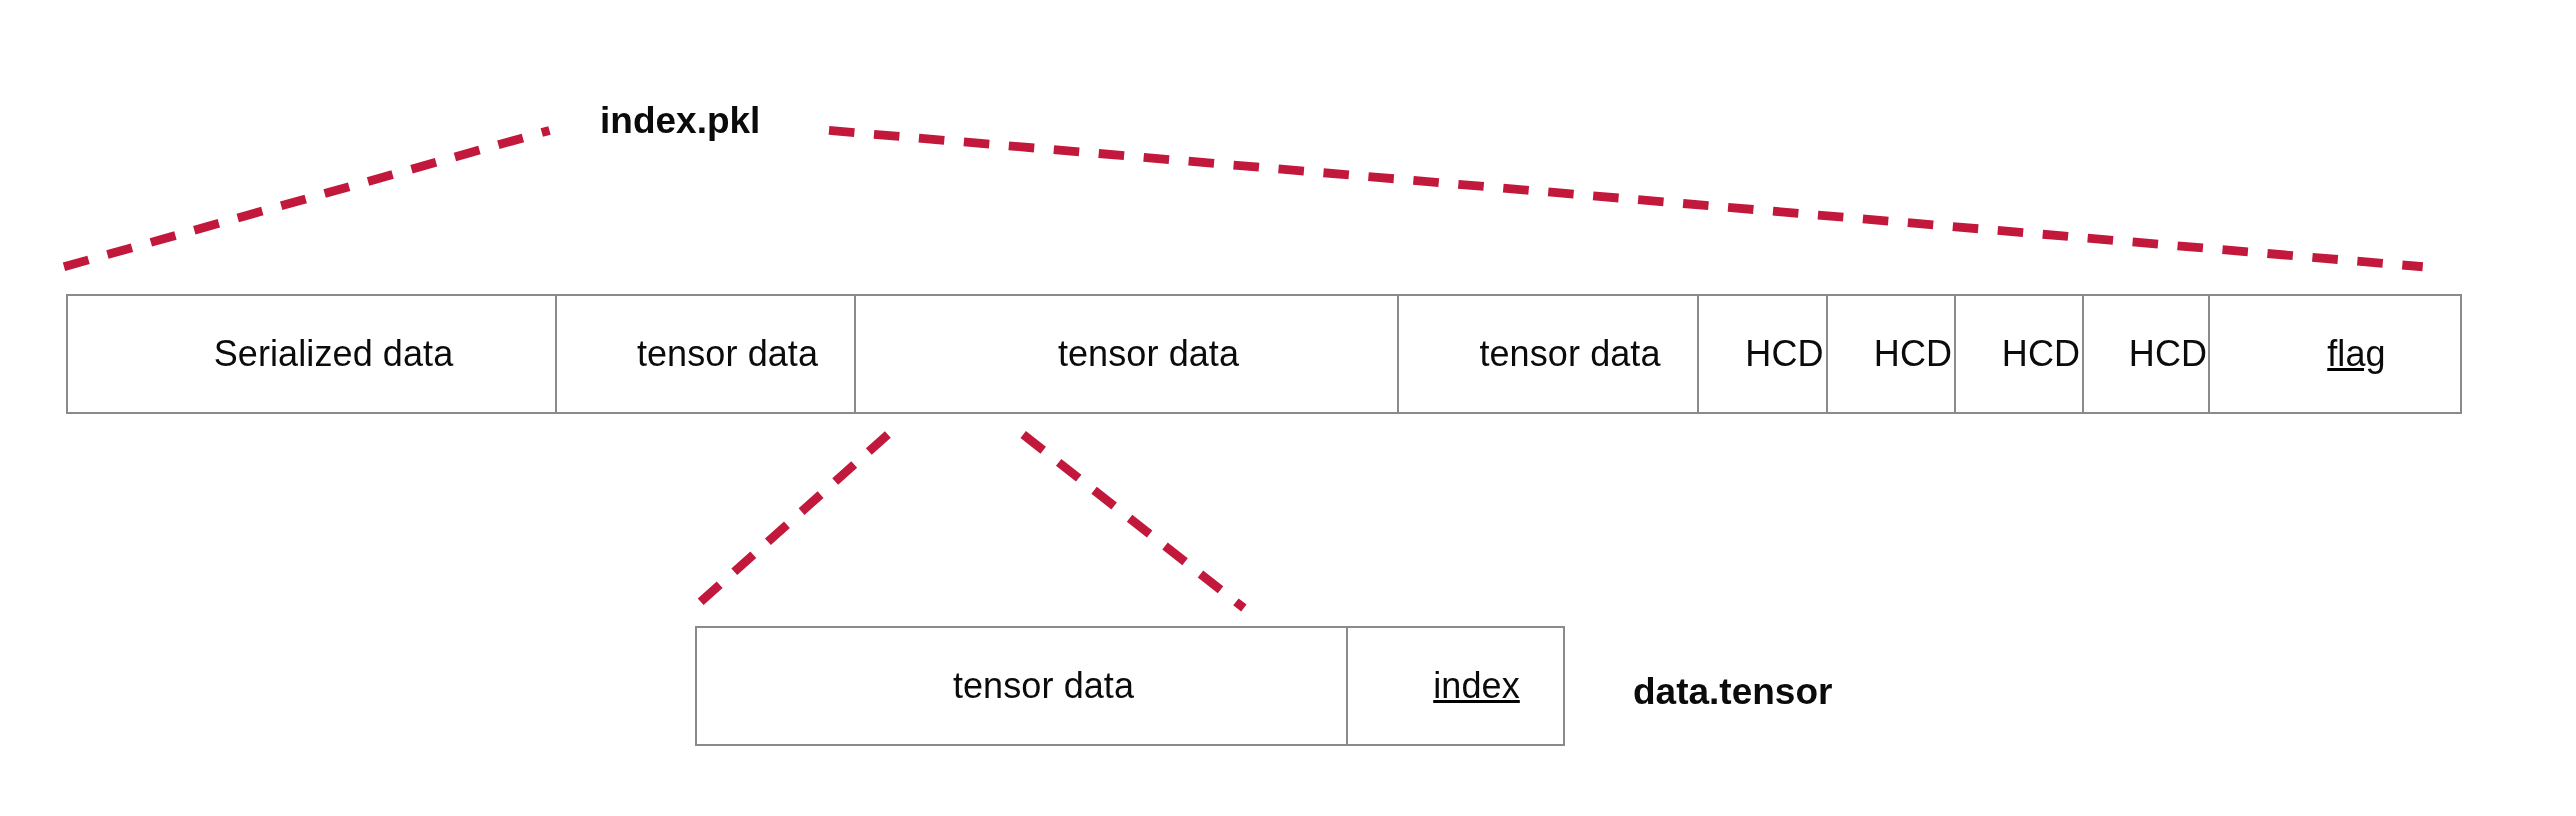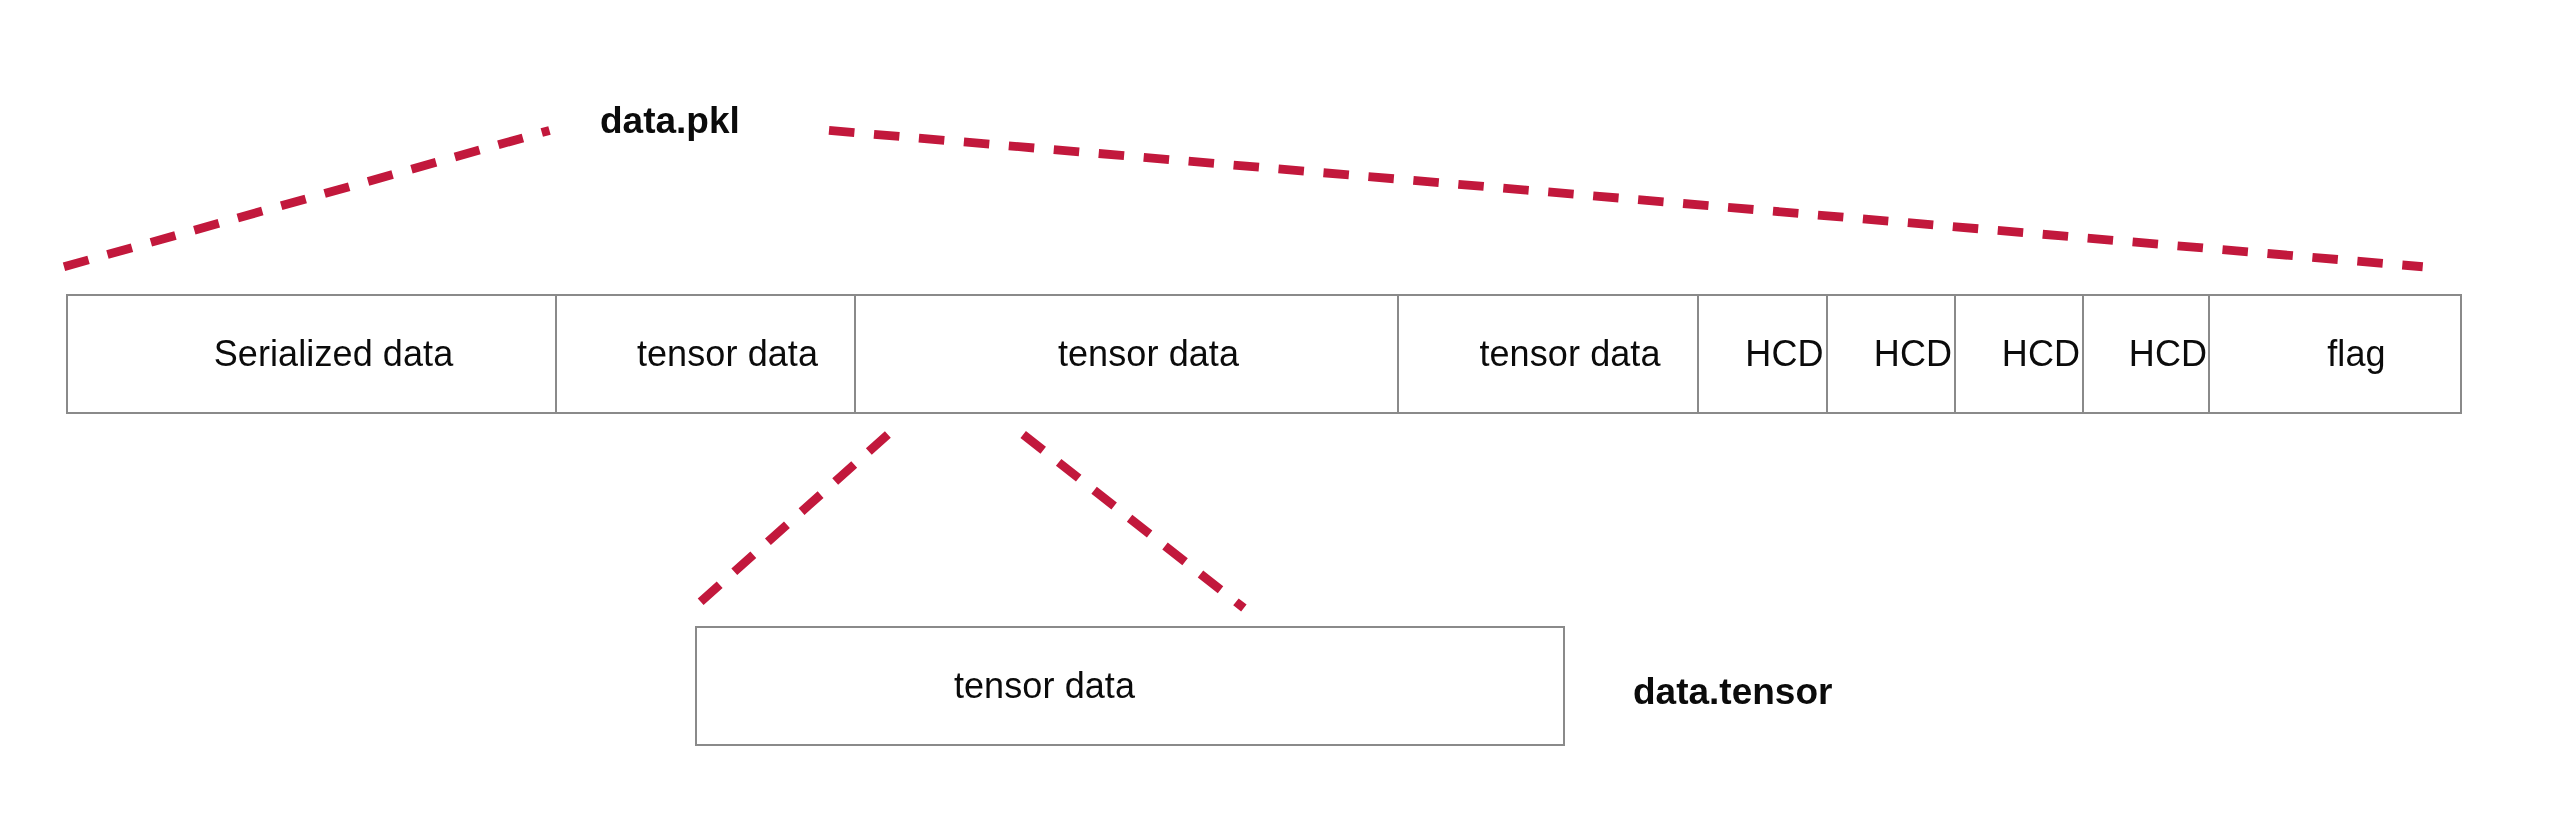--- a/index.html
+++ b/index.html
@@ -30,20 +30,21 @@
     display: flex;
     align-items: center;
     justify-content: center;
     border-right: 2.9px solid #8a8a8a;
     background: #ffffff;
     overflow: hidden;
     white-space: nowrap;
   }
   .cell:last-child {
     border-right: none;
+    text-decoration: underline;
   }
   .cell-label {
     font-size: 36px;
     font-weight: 400;
     color: #0b0b0b;
     letter-spacing: 0.1px;
     line-height: 1;
     margin-left: 44px;
   }
   #main-bar {
@@ -117,23 +118,26 @@
     </div>
     <div class="cell" style="width:249px">
       <span class="cell-label">flag</span>
     </div>
   </div>
 
   <div class="bar" id="storage-bar">
     <div class="cell" style="width:651px">
       <span class="cell-label">tensor data</span>
     </div>
+    <div class="cell" style="width:213px">
+      <span class="cell-label">index</span>
+    </div>
   </div>
 
-  <div class="callout-label" id="label-data-pkl">data.pkl</div>
+  <div class="callout-label" id="label-data-pkl">index.pkl</div>
   <div class="callout-label" id="label-data-storage">data.tensor</div>
 
   <svg id="leaders" viewBox="0 0 2626 832">
     <line x1="65" y1="272" x2="560" y2="133" stroke="#c2183c" stroke-width="9" stroke-dasharray="26 20" stroke-linecap="butt"></line>
     <line x1="845" y1="133" x2="2470" y2="272" stroke="#c2183c" stroke-width="9" stroke-dasharray="26 20" stroke-linecap="butt"></line>
     <line x1="905" y1="443" x2="707" y2="620" stroke="#c2183c" stroke-width="9" stroke-dasharray="26 20" stroke-linecap="butt"></line>
     <line x1="1043" y1="443" x2="1268" y2="620" stroke="#c2183c" stroke-width="9" stroke-dasharray="26 20" stroke-linecap="butt"></line>
   </svg>
 
 </div>

